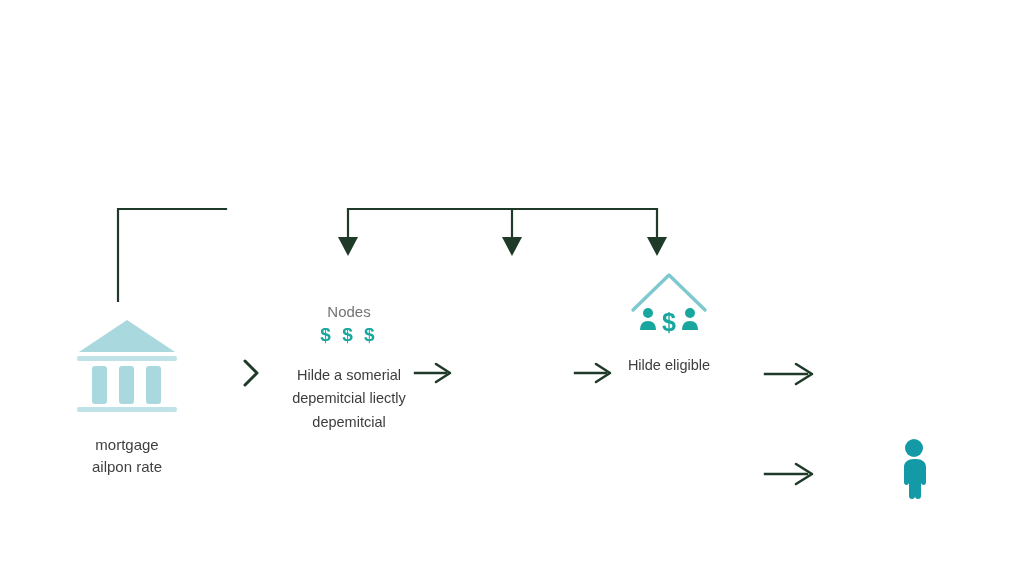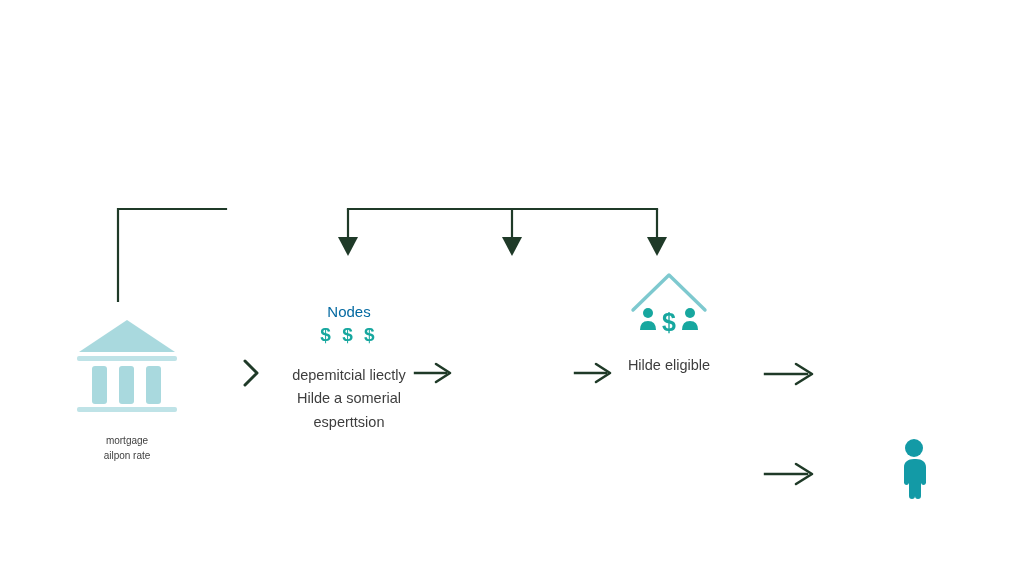--- a/index.html
+++ b/index.html
@@ -35,21 +35,21 @@
   
   #left-node {
     left: 62px;
     top: 312px;
     width: 130px;
     text-align: center;
   }
   #left-node .icon-wrap { height: 108px; }
   #left-node .caption {
     margin-top: 14px;
-    font-size: 10px;
+    font-size: 15px;
     line-height: 1.45;
     color: #3f3f3f;
   }
   #left-node .caption .line2 { display: block; }
 
   
   .stage {
     position: absolute;
     width: 150px;
     text-align: center;
@@ -68,21 +68,21 @@
   }
   .stage .stage-text span { display: block; }
 
   #stage-1 { left: 274px; top: 268px; }
   #stage-2 { left: 436px; top: 258px; }
   #stage-3 { left: 594px; top: 258px; }
 
   
   .nodes-label {
     font-size: 15px;
-    color: #0369a1;
+    color: #737373;
     line-height: 1.15;
   }
   .money-row {
     margin-top: 4px;
     font-size: 19px;
     font-weight: bold;
     letter-spacing: 3px;
     color: #17a79f;
   }
 
@@ -135,23 +135,23 @@
   </div>
 
   <div id="stage-1" class="stage">
     <div class="stage-icon">
       <div>
         <div class="nodes-label">Nodes</div>
         <div class="money-row">$ $ $</div>
       </div>
     </div>
     <div class="stage-text">
+      <span>Hilde a somerial</span>
       <span>depemitcial liectly</span>
-      <span>Hilde a somerial</span>
-      <span>esperttsion</span>
+      <span>depemitcial</span>
     </div>
   </div>
 
 
   <div id="stage-3" class="stage">
     <div class="stage-icon">
       <svg width="84" height="76" viewBox="0 0 84 76" xmlns="http://www.w3.org/2000/svg">
 
         <path d="M 6 50 L 42 15 L 78 50" fill="none" stroke="#7ec9cf" stroke-width="3.4" stroke-linecap="round" stroke-linejoin="round"></path>
 

